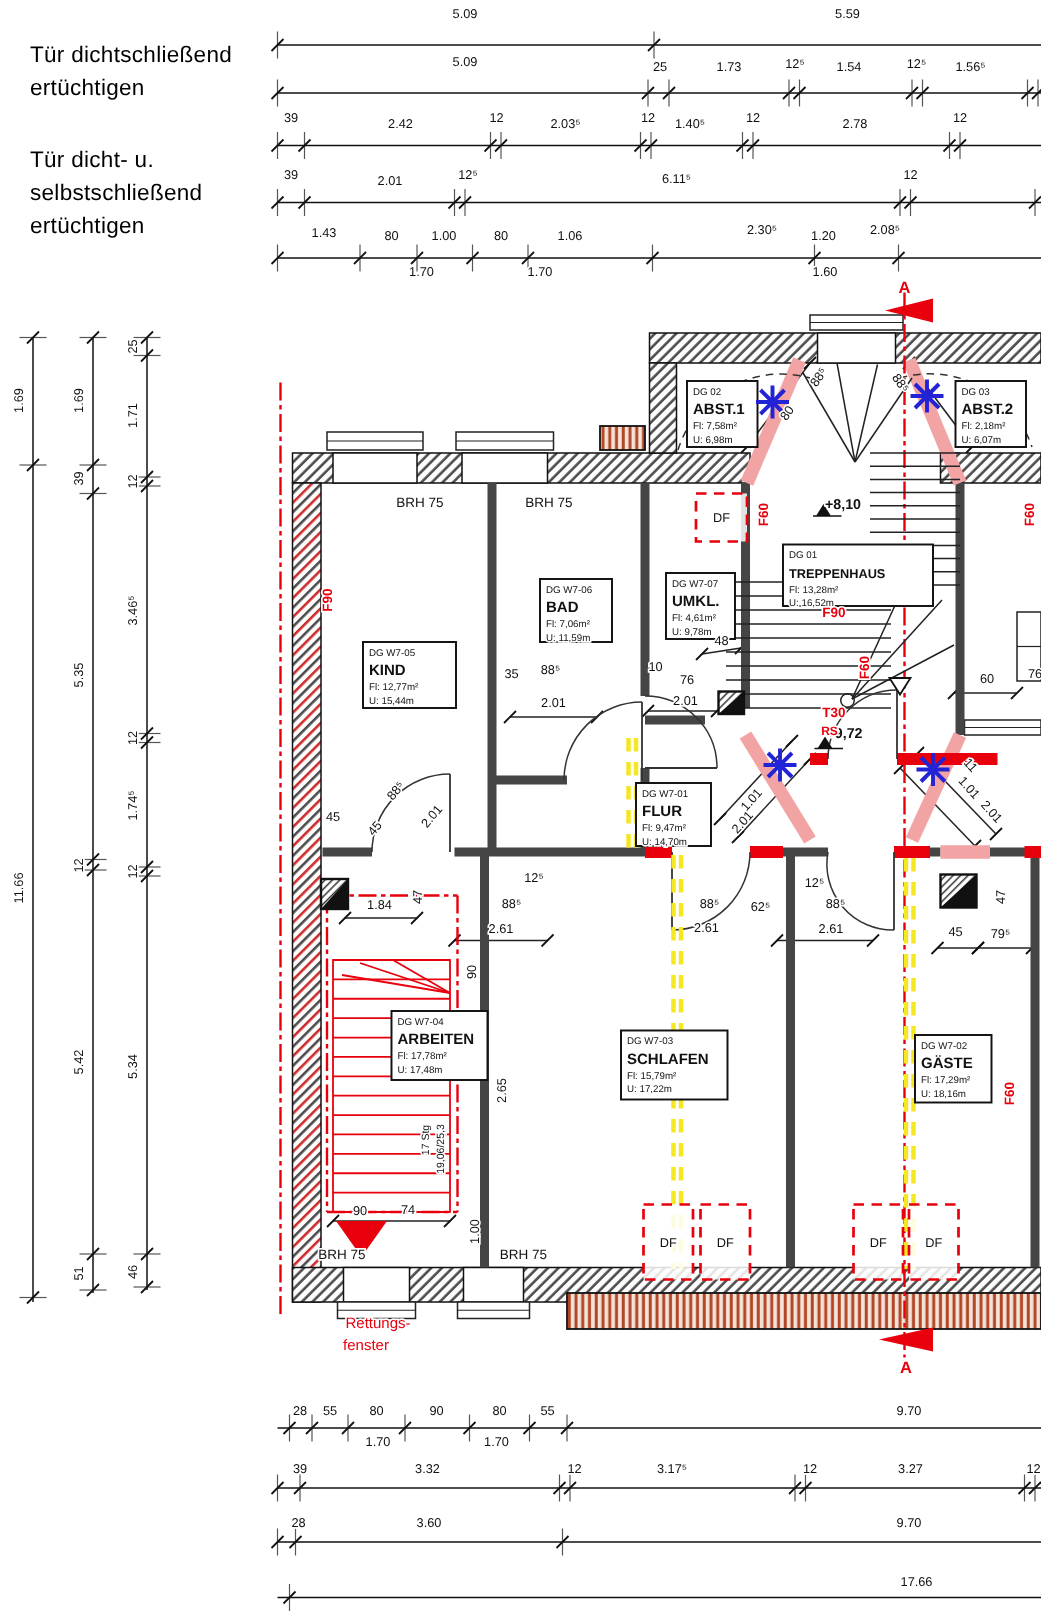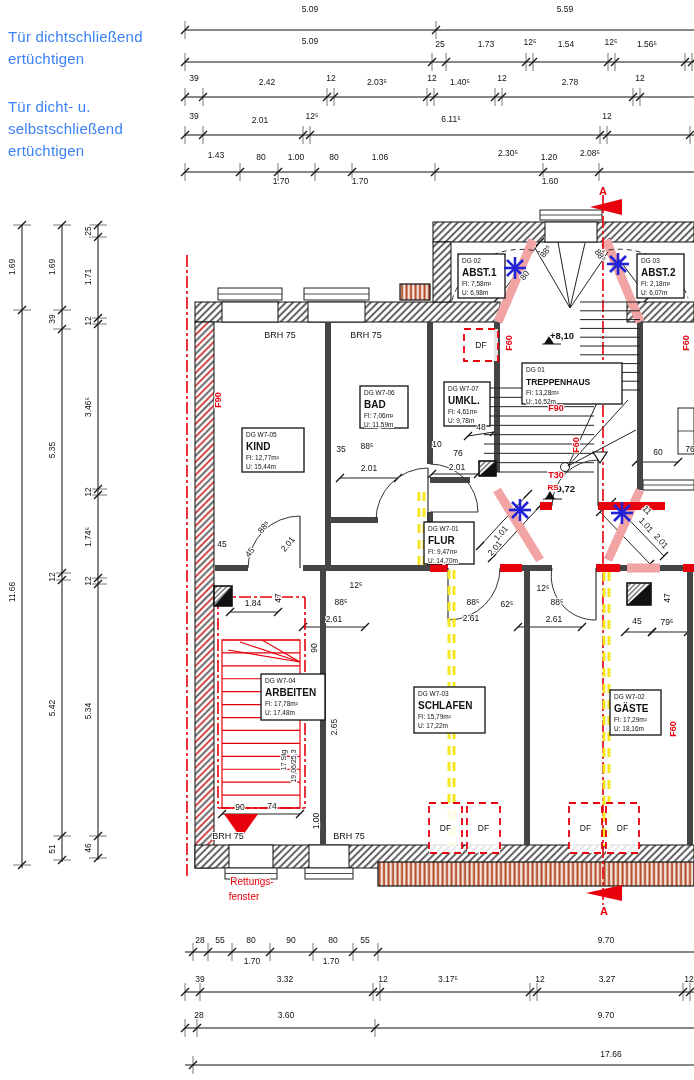--- a/index.html
+++ b/index.html
@@ -1,18 +1,18 @@
 <!DOCTYPE html>
 <html><head>
 <meta charset="utf-8">
 <style>
   html,body{margin:0;padding:0;background:#888;}
   #canvas{position:relative;width:694px;height:1080px;background:#fff;overflow:hidden;
           font-family:"Liberation Sans",sans-serif;}
-  .note{position:absolute;left:8px;color:#3b82f6;font-size:15px;font-weight:500;
+  .note{position:absolute;left:20px;color:#000000;font-size:15px;font-weight:500;
         line-height:22px;letter-spacing:.2px;}
   svg text{font-family:"Liberation Sans",sans-serif;paint-order:stroke;stroke:#fff;stroke-width:2.2px;}
 </style>
 </head>
 <body>
 
 <div id="canvas">
   <div class="note" style="top:26px">
     <div>Tür dichtschließend</div>
     <div>ertüchtigen</div>

